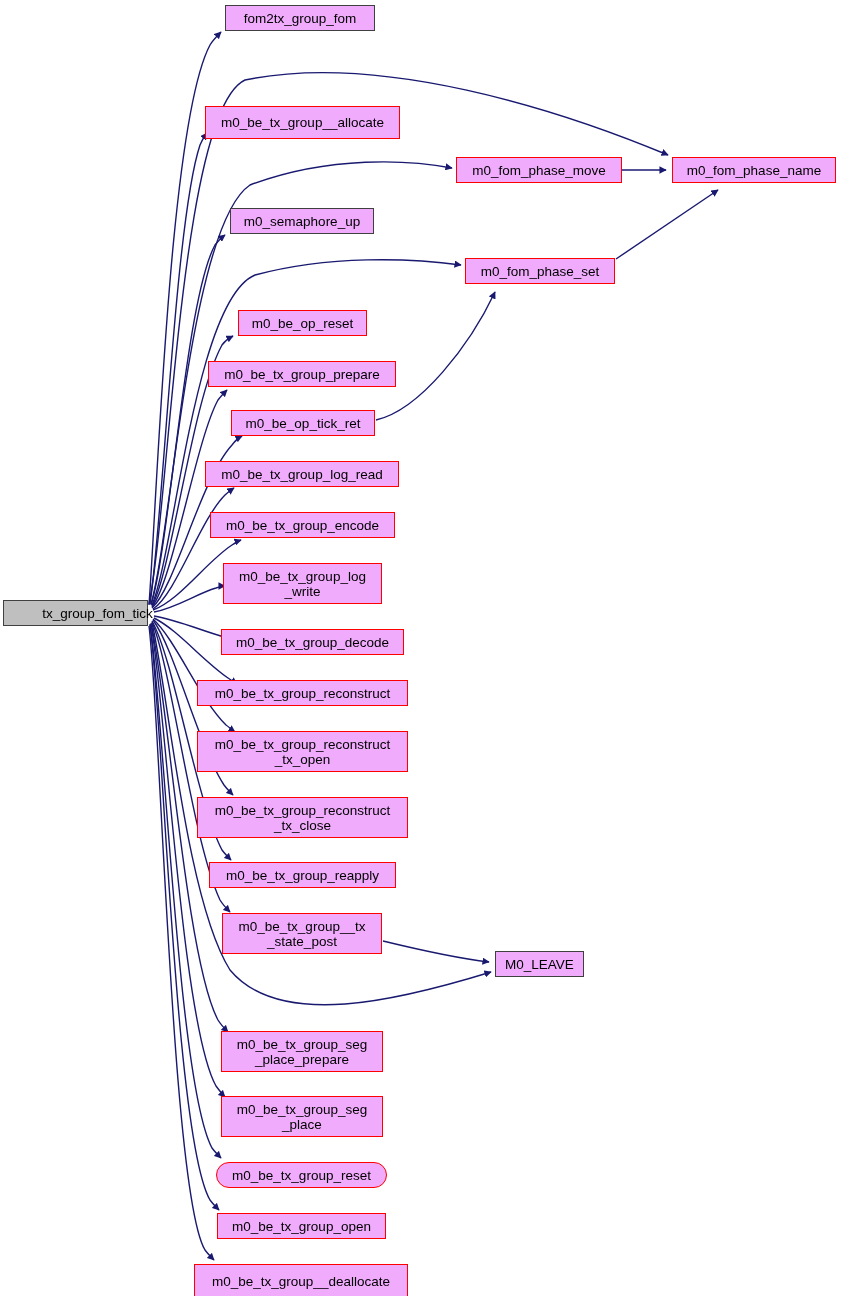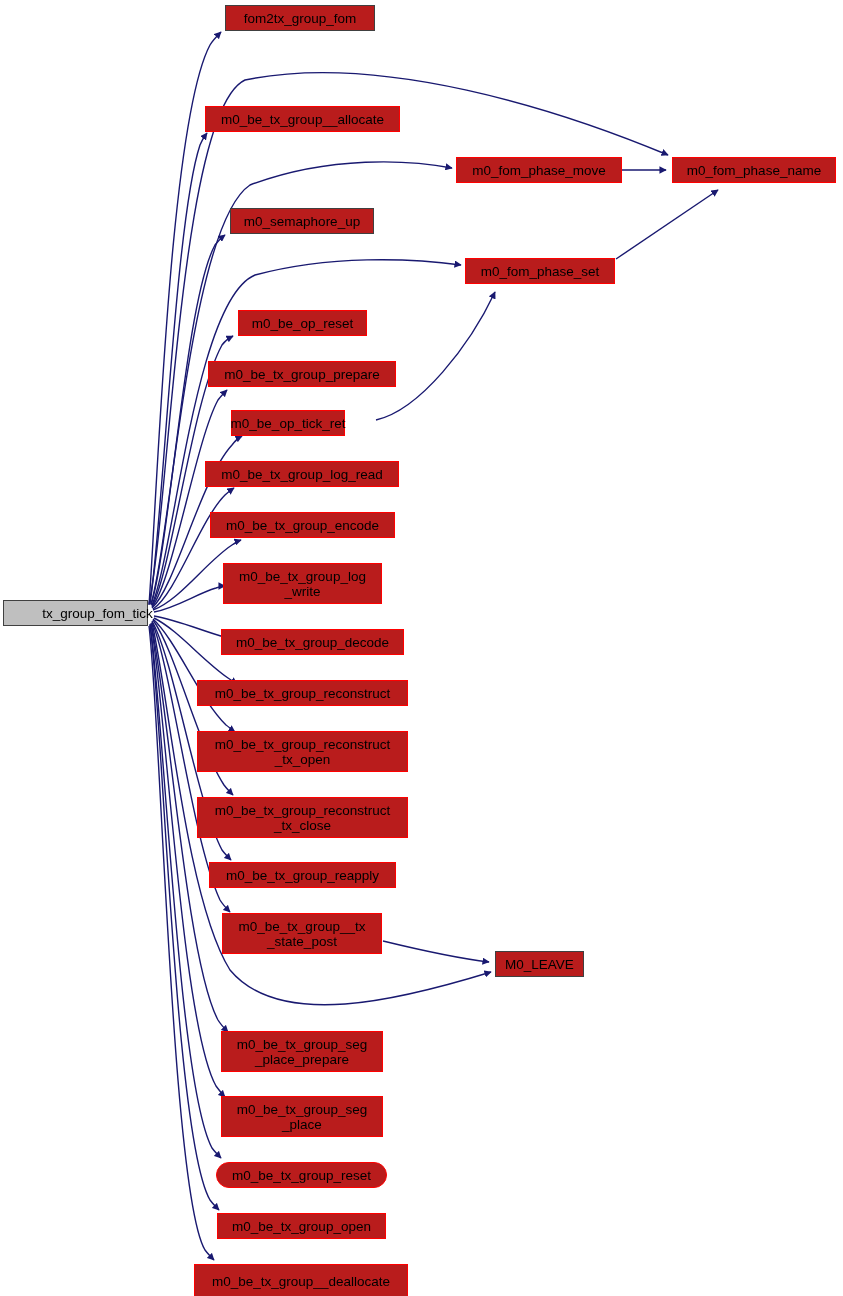--- a/index.html
+++ b/index.html
@@ -27,21 +27,21 @@
   .node {
     position: absolute;
     box-sizing: border-box;
     display: flex;
     align-items: center;
     justify-content: center;
     text-align: center;
     font-size: 13.5px;
     line-height: 15px;
     color: #000000;
-    background: #b91c1c;
+    background: #f0abfc;
     border: 1px solid #ff0000;
     white-space: pre-line;
     letter-spacing: 0px;
     cursor: default;
   }
   .node.black {
     border: 1px solid #404040;
   }
   .node.root {
     border: 1px solid #404040;
@@ -86,28 +86,28 @@
         <path d="M 149 626 C 161 725 172 1195 205 1250 C 208 1254 211 1257 214 1260" fill="none" stroke="#191970" stroke-width="1.4" marker-end="url(#arrow)"></path>
         <path d="M 622 170 L 666 170" fill="none" stroke="#191970" stroke-width="1.4" marker-end="url(#arrow)"></path>
         <path d="M 616 259 L 718 190" fill="none" stroke="#191970" stroke-width="1.4" marker-end="url(#arrow)"></path>
         <path d="M 376 420 C 420 410 470 345 495 292" fill="none" stroke="#191970" stroke-width="1.4" marker-end="url(#arrow)"></path>
         <path d="M 383 941 C 420 950 455 958 489 962" fill="none" stroke="#191970" stroke-width="1.4" marker-end="url(#arrow)"></path>
       </g>
   </svg>
   <div id="nodes-layer">
       <div class="node root" style="left: 3px; top: 600px; width: 145px; height: 26px;"><span>tx_group_fom_tick</span></div>
       <div class="node black" style="left: 225px; top: 5px; width: 150px; height: 26px;"><span>fom2tx_group_fom</span></div>
-      <div class="node " style="left: 205px; top: 106px; width: 195px; height: 26px;"><span>m0_be_tx_group__allocate</span></div>
+      <div class="node " style="left: 205px; top: 106px; width: 195px; height: 33px;"><span>m0_be_tx_group__allocate</span></div>
       <div class="node " style="left: 456px; top: 157px; width: 166px; height: 26px;"><span>m0_fom_phase_move</span></div>
       <div class="node " style="left: 672px; top: 157px; width: 164px; height: 26px;"><span>m0_fom_phase_name</span></div>
       <div class="node black" style="left: 230px; top: 208px; width: 144px; height: 26px;"><span>m0_semaphore_up</span></div>
       <div class="node " style="left: 465px; top: 258px; width: 150px; height: 26px;"><span>m0_fom_phase_set</span></div>
       <div class="node " style="left: 238px; top: 310px; width: 129px; height: 26px;"><span>m0_be_op_reset</span></div>
       <div class="node " style="left: 208px; top: 361px; width: 188px; height: 26px;"><span>m0_be_tx_group_prepare</span></div>
-      <div class="node " style="left: 231px; top: 410px; width: 114px; height: 26px;"><span>m0_be_op_tick_ret</span></div>
+      <div class="node " style="left: 231px; top: 410px; width: 144px; height: 26px;"><span>m0_be_op_tick_ret</span></div>
       <div class="node " style="left: 205px; top: 461px; width: 194px; height: 26px;"><span>m0_be_tx_group_log_read</span></div>
       <div class="node " style="left: 210px; top: 512px; width: 185px; height: 26px;"><span>m0_be_tx_group_encode</span></div>
       <div class="node " style="left: 223px; top: 563px; width: 159px; height: 41px;"><span>m0_be_tx_group_log
 _write</span></div>
       <div class="node " style="left: 211px; top: 629px; width: 183px; height: 26px; margin-left: 10px;"><span>m0_be_tx_group_decode</span></div>
       <div class="node " style="left: 197px; top: 680px; width: 211px; height: 26px;"><span>m0_be_tx_group_reconstruct</span></div>
       <div class="node " style="left: 197px; top: 731px; width: 211px; height: 41px;"><span>m0_be_tx_group_reconstruct
 _tx_open</span></div>
       <div class="node " style="left: 197px; top: 797px; width: 211px; height: 41px;"><span>m0_be_tx_group_reconstruct
 _tx_close</span></div>

